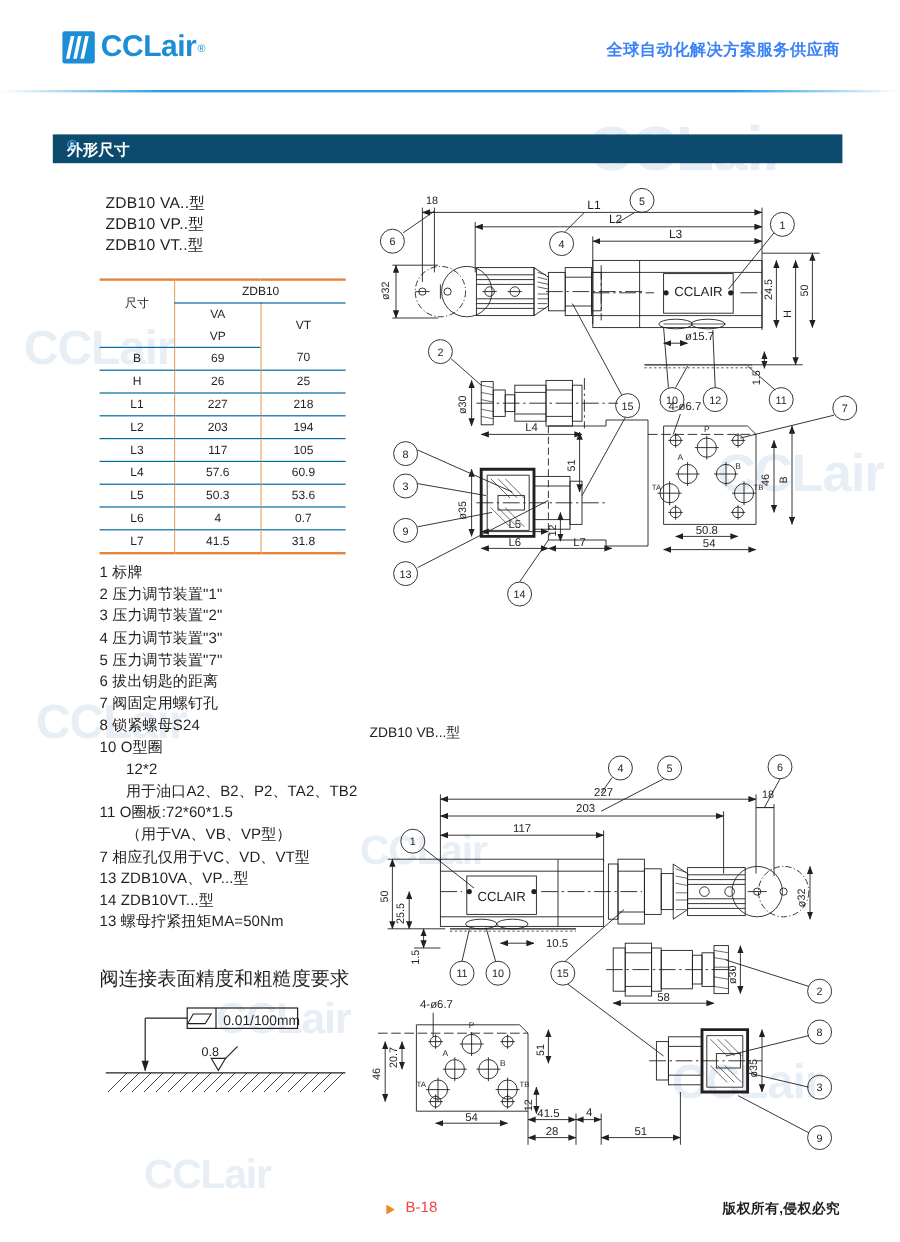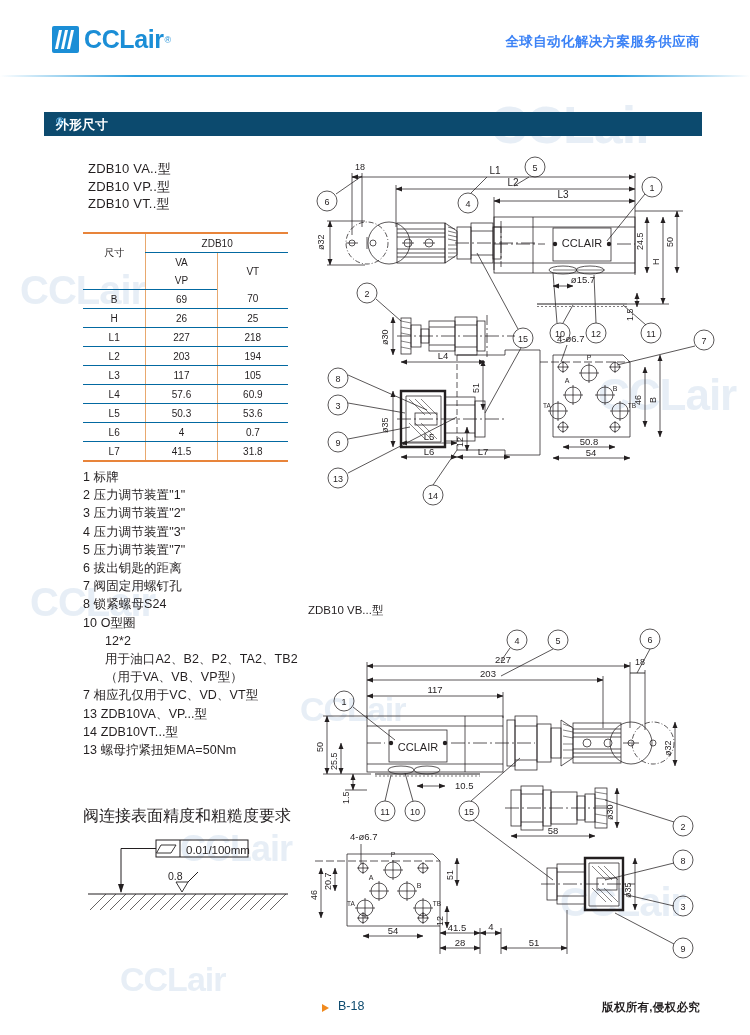--- a/index.html
+++ b/index.html
@@ -66,21 +66,21 @@
   
   .dwg{position:absolute;}
   .dwg svg{display:block;}
 
   .sublabel{position:absolute;left:308px;top:603px;font-size:11.5px;color:#231f20;}
 
   
   .footer-tri{position:absolute;left:322px;top:1004px;width:0;height:0;
      border-left:7px solid #f08a1e;border-top:4.5px solid transparent;
      border-bottom:4.5px solid transparent;}
-  .footer-page{position:absolute;left:338px;top:999px;font-size:12.5px;color:#0c4a6e;}
+  .footer-page{position:absolute;left:338px;top:999px;font-size:12.5px;color:#ef4444;}
   .footer-right{position:absolute;right:50px;top:1000px;font-size:11.5px;
      font-weight:bold;color:#231f20;letter-spacing:.3px;}
 </style>
 </head>
 <body>
 
 <div class="page">
 
   <div class="wm" style="left:490px;top:95px;font-size:52px;">CCLair</div>
   <div class="wm" style="left:598px;top:370px;font-size:44px;">CCLair</div>
@@ -180,20 +180,21 @@
     <div>2 压力调节装置"1"</div>
     <div>3 压力调节装置"2"</div>
     <div>4 压力调节装置"3"</div>
     <div>5 压力调节装置"7"</div>
     <div>6 拔出钥匙的距离</div>
     <div>7 阀固定用螺钉孔</div>
     <div>8 锁紧螺母S24</div>
     <div>10 O型圈</div>
     <div class="ind1">12*2</div>
     <div class="ind2">用于油口A2、B2、P2、TA2、TB2</div>
+    <div>11 O圈板:72*60*1.5</div>
     <div class="ind1">（用于VA、VB、VP型）</div>
     <div>7 相应孔仅用于VC、VD、VT型</div>
     <div>13 ZDB10VA、VP...型</div>
     <div>14 ZDB10VT...型</div>
     <div>13 螺母拧紧扭矩MA=50Nm</div>
   </div>
 
   <div class="surf-title">阀连接表面精度和粗糙度要求</div>
   <div class="surf-box">
     <svg width="200" height="92" viewBox="0 0 200 92">

